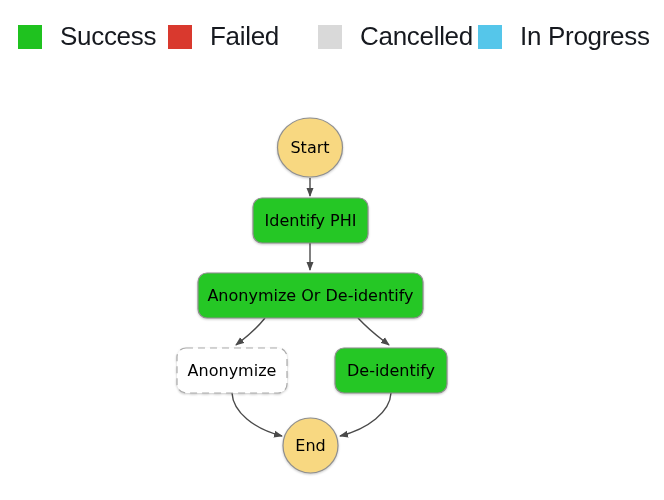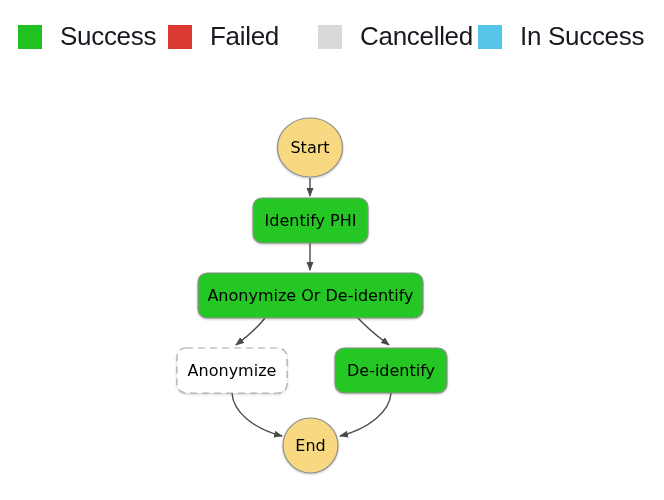--- a/index.html
+++ b/index.html
@@ -89,21 +89,21 @@
     <div class="legend-item" style="left:318px">
       <span class="swatch" style="background-color: rgb(217, 217, 217);"></span>
       <span class="legend-label">Cancelled</span>
     </div>
     <div class="legend-item" style="left:168px">
       <span class="swatch" style="background-color: rgb(217, 57, 46);"></span>
       <span class="legend-label">Failed</span>
     </div>
     <div class="legend-item" style="left:478px">
       <span class="swatch" style="background-color: rgb(85, 198, 234);"></span>
-      <span class="legend-label">In Success</span>
+      <span class="legend-label">In Progress</span>
     </div>
   </div>
 
   <svg class="diagram" viewBox="0 0 664 420">
     <defs>
       <marker id="arrow" markerUnits="userSpaceOnUse" markerWidth="9" markerHeight="8" viewBox="0 0 9 8" refX="8" refY="4" orient="auto">
         <path d="M0,0.5 L9,4 L0,7.5 Z" fill="#4a4a4a"></path>
       </marker>
     </defs>
 

